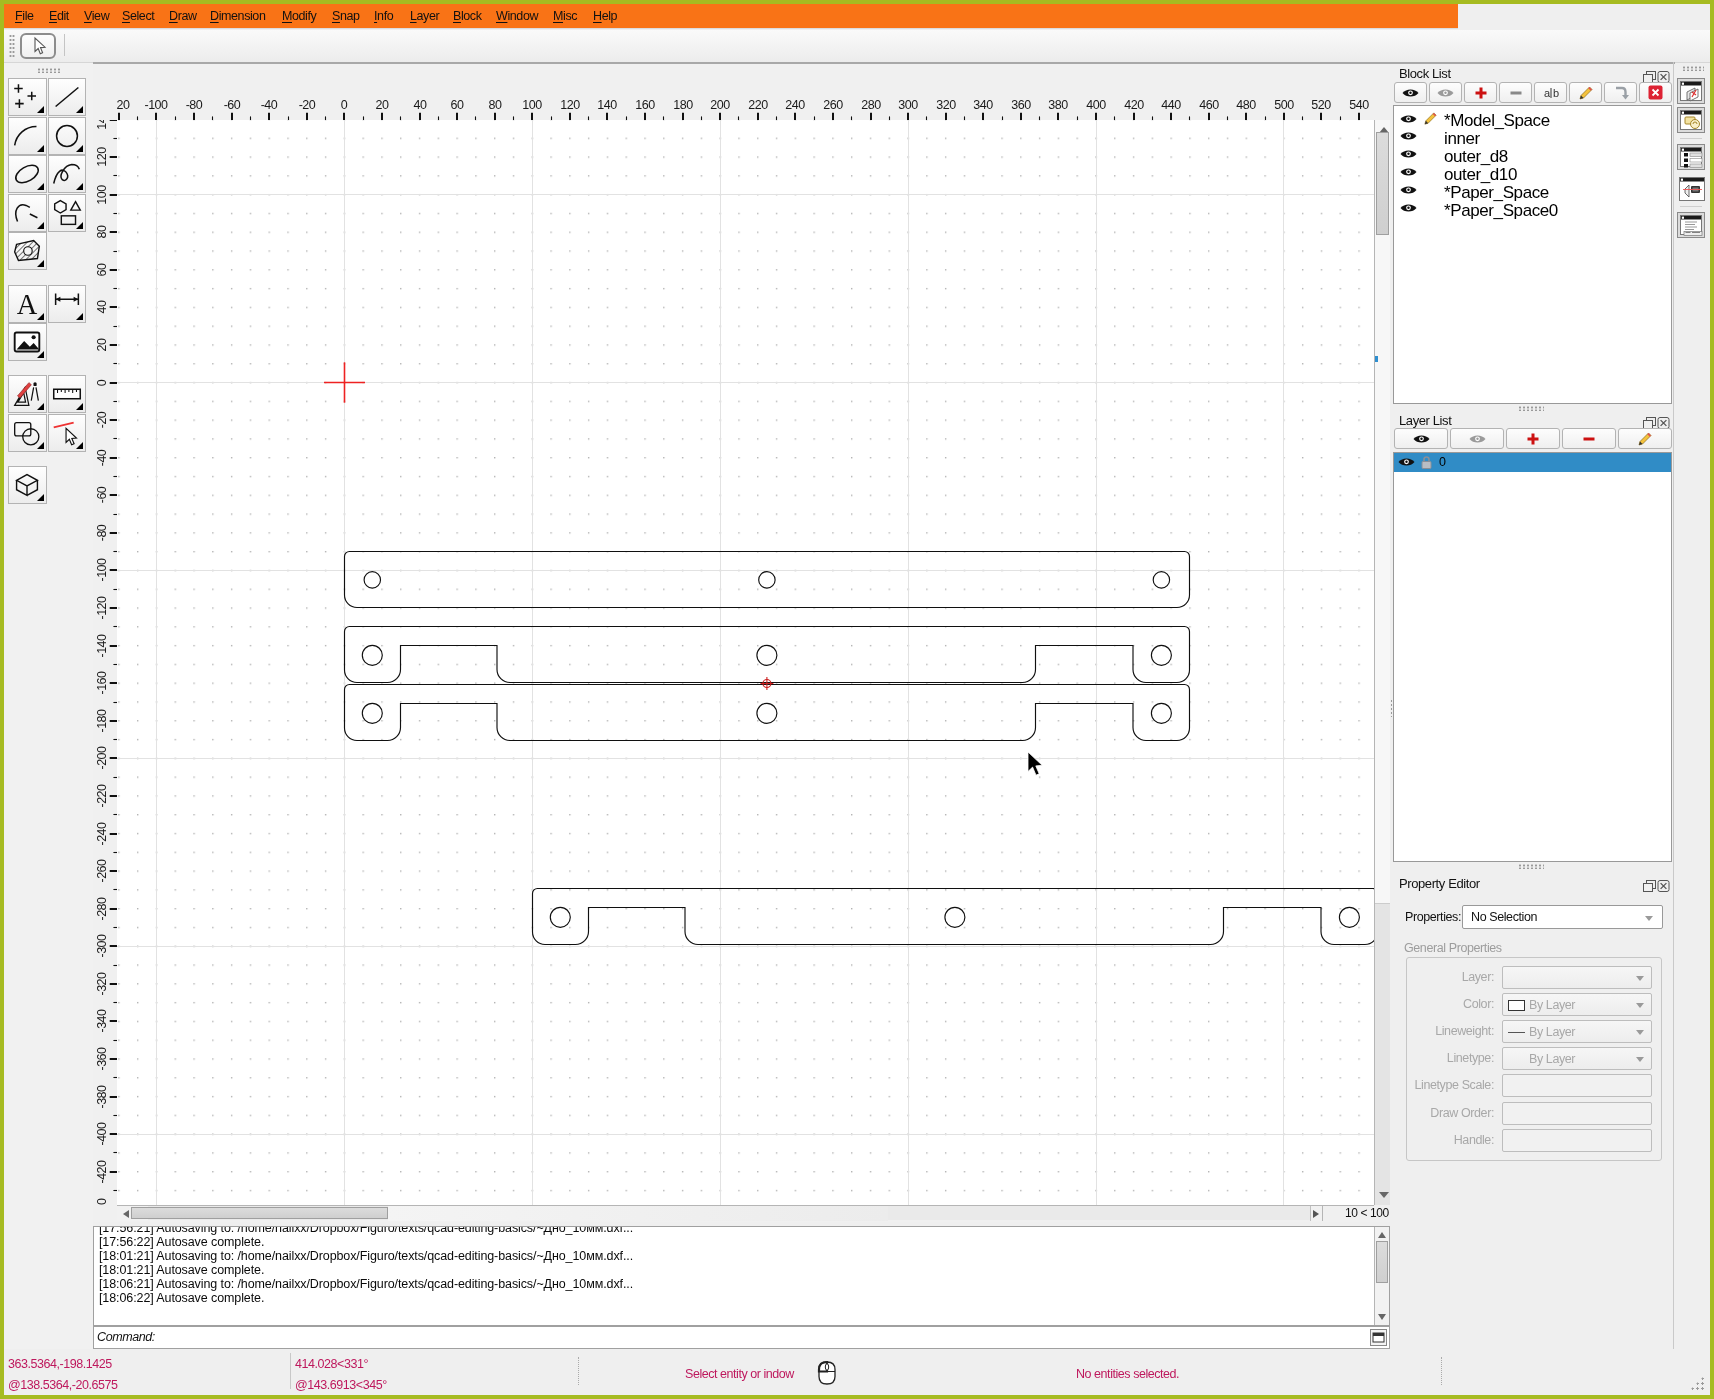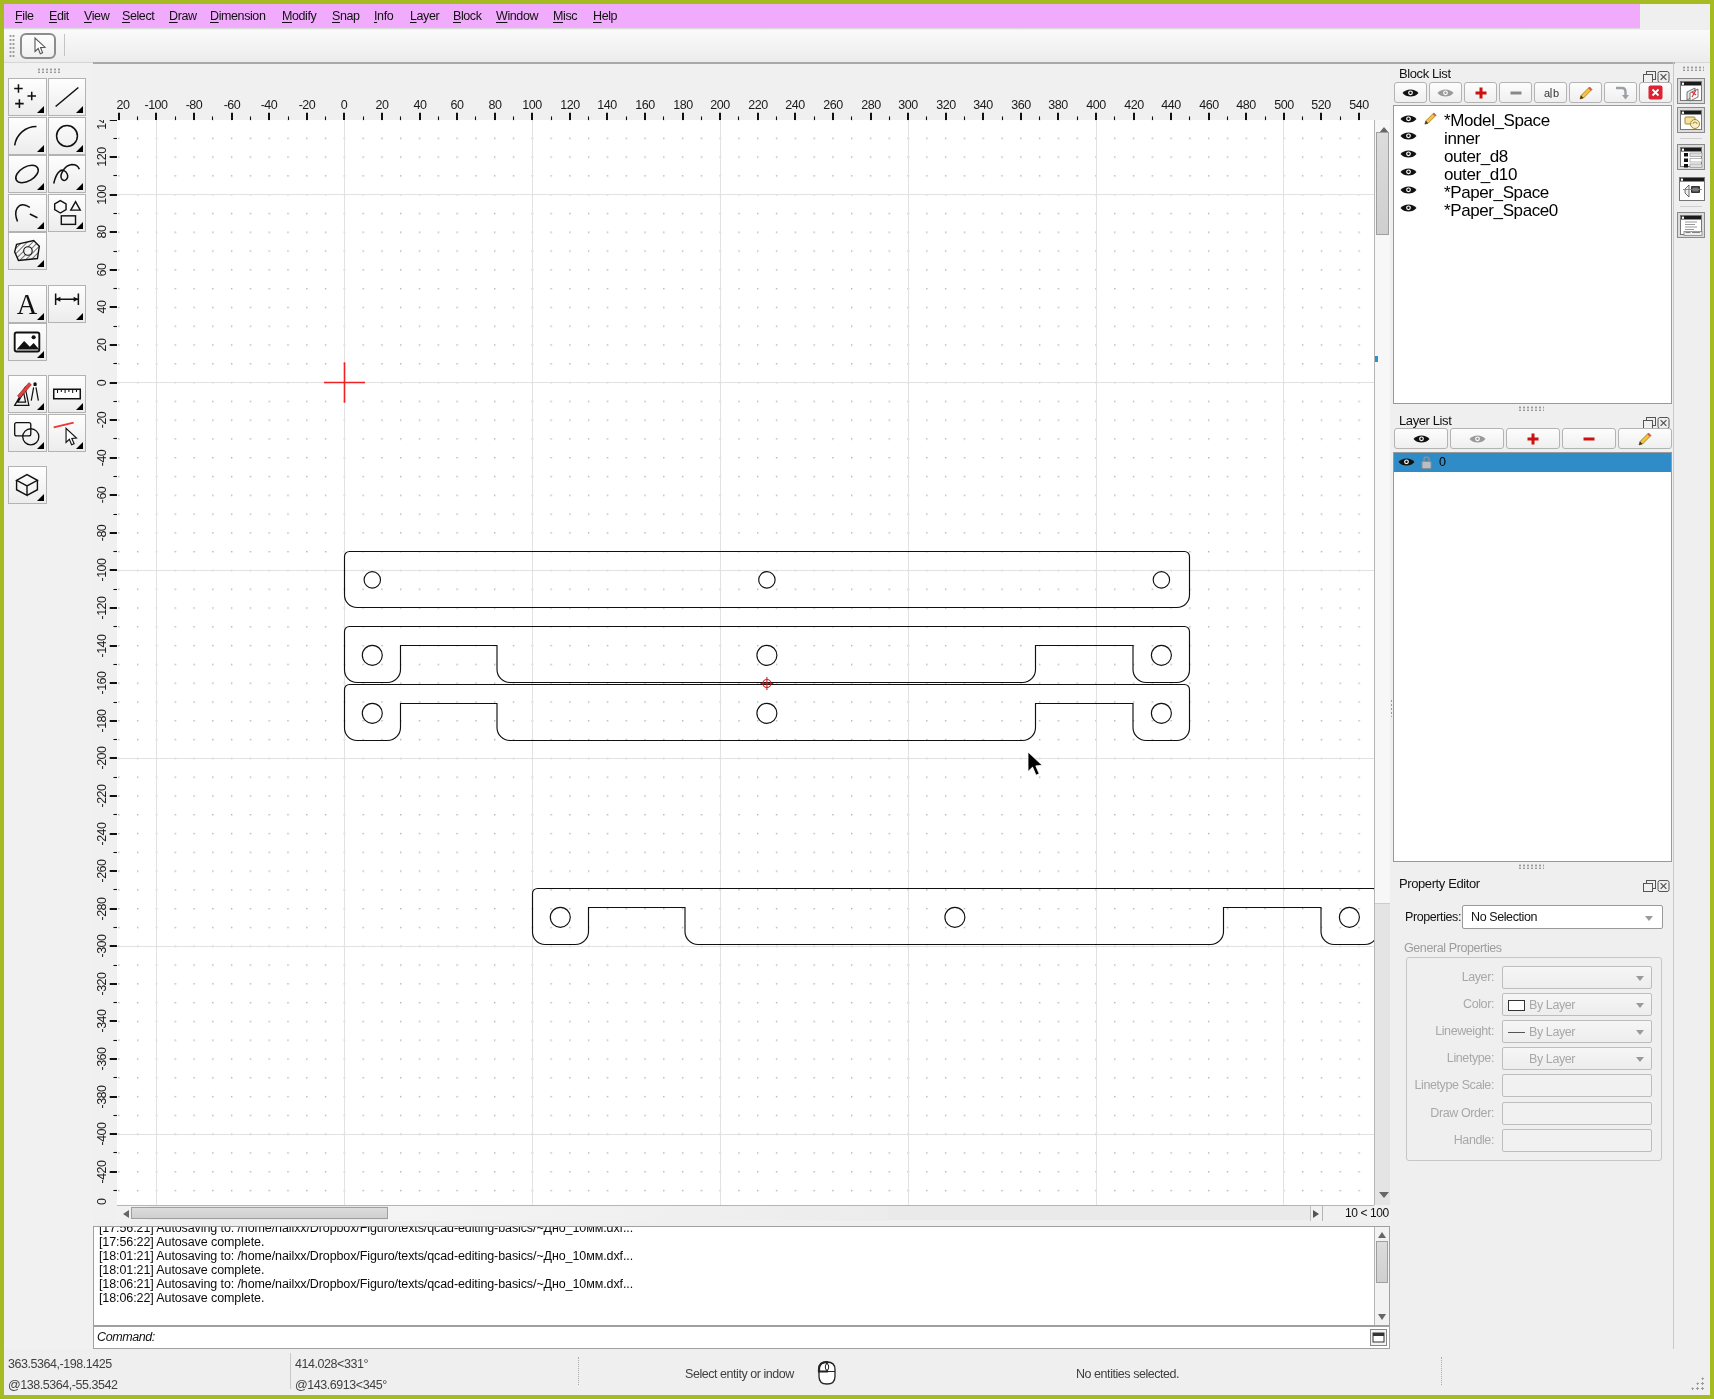--- a/index.html
+++ b/index.html
@@ -1,18 +1,18 @@
 <!DOCTYPE html>
 <html><head><meta charset="utf-8"><style>
 * { margin:0; padding:0; box-sizing:border-box; }
 body { width:1714px; height:1399px; font-family:"Liberation Sans",sans-serif; background:#a6bb21; position:relative; overflow:hidden; }
 .abs { position:absolute; }
 #win { position:absolute; left:4px; top:4px; width:1706px; height:1391px; background:#efefef; }
 
-#menubar { position:absolute; left:4px; top:4px; width:1636px; height:25px; background:#f0abfc; border-bottom:1px solid #dcdcdc; }
+#menubar { position:absolute; left:4px; top:4px; width:1454px; height:25px; background:#f97316; border-bottom:1px solid #dcdcdc; }
 .mi { position:absolute; top:5px; font-size:12.5px; letter-spacing:-0.4px; color:#111; }
 
 #ttoolbar { position:absolute; left:4px; top:30px; width:1706px; height:33px; background:linear-gradient(#fafafa,#ececec); border-bottom:1px solid #d6d6d6; }
 #selbtn { position:absolute; left:16px; top:3px; width:36px; height:26px; border:2px solid #8d8d8d; border-radius:6px; background:linear-gradient(#fdfdfd,#f0f0f0); }
 .vsep { position:absolute; top:4px; width:1px; height:22px; background:#c4c4c4; }
 .gripv { position:absolute; width:6px; background-image:radial-gradient(circle, #9a9a9a 1px, transparent 1.2px); background-size:3px 4px; }
 .griph { position:absolute; height:5px; background-image:radial-gradient(circle, #9a9a9a 1px, transparent 1.2px); background-size:4px 3px; }
 
 #ldock { position:absolute; left:4px; top:63px; width:89px; height:1286px; background:#f1f1f1; }
 .tb { position:absolute; border:1px solid #b3b3b3; background:linear-gradient(#fefefe 0%,#f6f6f6 45%,#ececec 100%); }
@@ -30,21 +30,21 @@
 #canvas { position:absolute; left:24px; top:58px; }
 
 .sb { position:absolute; background:#f2f2f2; }
 .sbthumb { position:absolute; background:linear-gradient(#dcdcdc,#cfcfcf); border:1px solid #9f9f9f; border-radius:0px; }
 .sbarr { position:absolute; width:0; height:0; }
 
 #hist { position:absolute; left:93px; top:1226px; width:1297px; height:100px; background:#fff; border:1px solid #a0a0a0; overflow:hidden; font-size:12.5px; letter-spacing:-0.1px; color:#0a0a0a; }
 #hist > div { height:16.8px; padding-left:5px; }
 #cmdline { position:absolute; left:93px; top:1326px; width:1297px; height:23px; background:#fff; border:1px solid #a0a0a0; font-size:12.5px; letter-spacing:-0.4px; color:#111; }
 
-#status { position:absolute; left:4px; top:1349px; width:1706px; height:46px; background:#efefef; font-size:12.5px; letter-spacing:-0.45px; color:#404040; }
+#status { position:absolute; left:4px; top:1349px; width:1706px; height:46px; background:#efefef; font-size:12.5px; letter-spacing:-0.45px; color:#be185d; }
 
 #rdock { position:absolute; left:1390px; top:62px; width:285px; height:1287px; background:#efefef; }
 .ptitle { position:absolute; font-size:13px; letter-spacing:-0.4px; color:#111; }
 .pbtn { position:absolute; height:21px; border:1px solid #b3b3b3; border-radius:3px; background:linear-gradient(#fdfdfd,#efefef); display:flex; align-items:center; justify-content:center; }
 #blist { position:absolute; left:1393px; top:105px; width:279px; height:299px; background:#fff; border:1px solid #999; }
 .brow { position:absolute; left:3px; height:18px; width:270px; }
 .beye { position:absolute; left:2px; top:2px; }
 .bpen { position:absolute; left:26px; top:1px; }
 .btxt { position:absolute; left:47px; top:1.5px; font-size:17px; letter-spacing:-0.4px; color:#000; }
 #llist { position:absolute; left:1393px; top:452px; width:279px; height:410px; background:#fff; border:1px solid #999; }
@@ -505,21 +505,21 @@
   <div style="position:absolute; right:2px; top:2px; width:17px; height:17px; border:1px solid #888; background:#f4f4f4;">
     <svg width="15" height="15" viewBox="0 0 15 15">
         <rect x="2" y="3" width="11" height="9" fill="#fff" stroke="#333"></rect>
         <rect x="2" y="3" width="11" height="3" fill="#333"></rect>
       </svg>
   </div>
 </div>
 
 <div id="status">
   <div class="abs" style="left:4px; top:8px;">363.5364,-198.1425</div>
-  <div class="abs" style="left:4px; top:29px;">@138.5364,-55.3542</div>
+  <div class="abs" style="left:4px; top:29px;">@138.5364,-20.6575</div>
   <div class="abs" style="left:286px; top:4px; width:1px; height:36px; background:#c8c8c8;"></div>
   <div class="abs" style="left:291px; top:8px;">414.028&lt;331°</div>
   <div class="abs" style="left:291px; top:29px;">@143.6913&lt;345°</div>
   <div class="abs" style="left:574px; top:8px; width:1px; height:28px; border-left:1px dotted #aaa;"></div>
   <div class="abs" style="left:681px; top:18px;">Select entity or indow</div>
   <div class="abs" style="left:811px; top:10px;"><svg width="24" height="28" viewBox="0 0 24 28">
         <path d="M4,10.5 q0,-7.5 8,-7.5 q8,0 8,7.5 v7 q0,7.5 -8,7.5 q-8,0 -8,-7.5 Z" fill="#fff" stroke="#222" stroke-width="1.3"></path>
         <path d="M12,3 v9.5 M4,12.5 h16" stroke="#222" stroke-width="1.1" fill="none"></path>
         <path d="M12,3 q-8,0 -8,7.5 v2 h8 Z" fill="none" stroke="#222" stroke-width="2.2"></path>
         <ellipse cx="12" cy="8" rx="1.7" ry="3.2" fill="#fff" stroke="#222" stroke-width="1"></ellipse>

